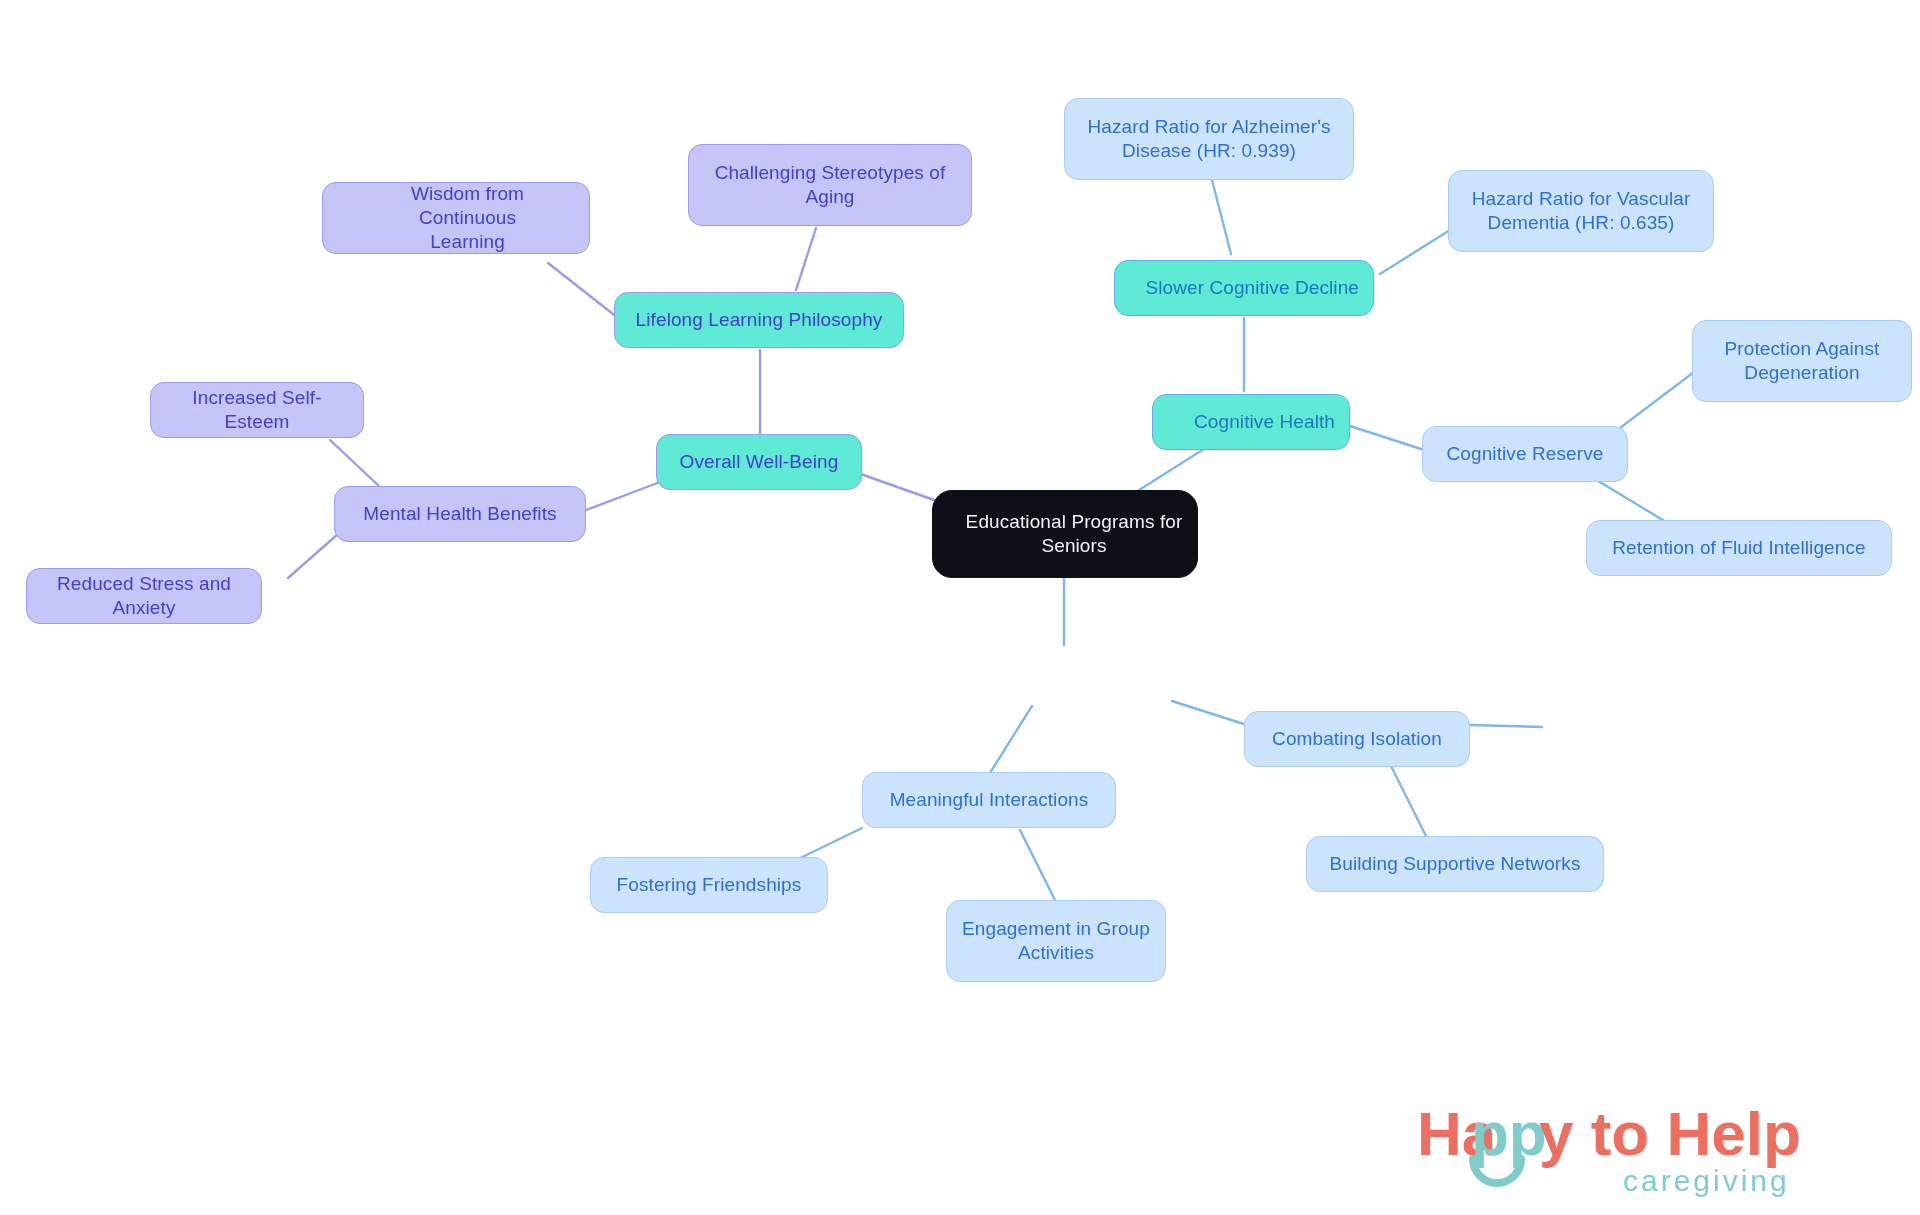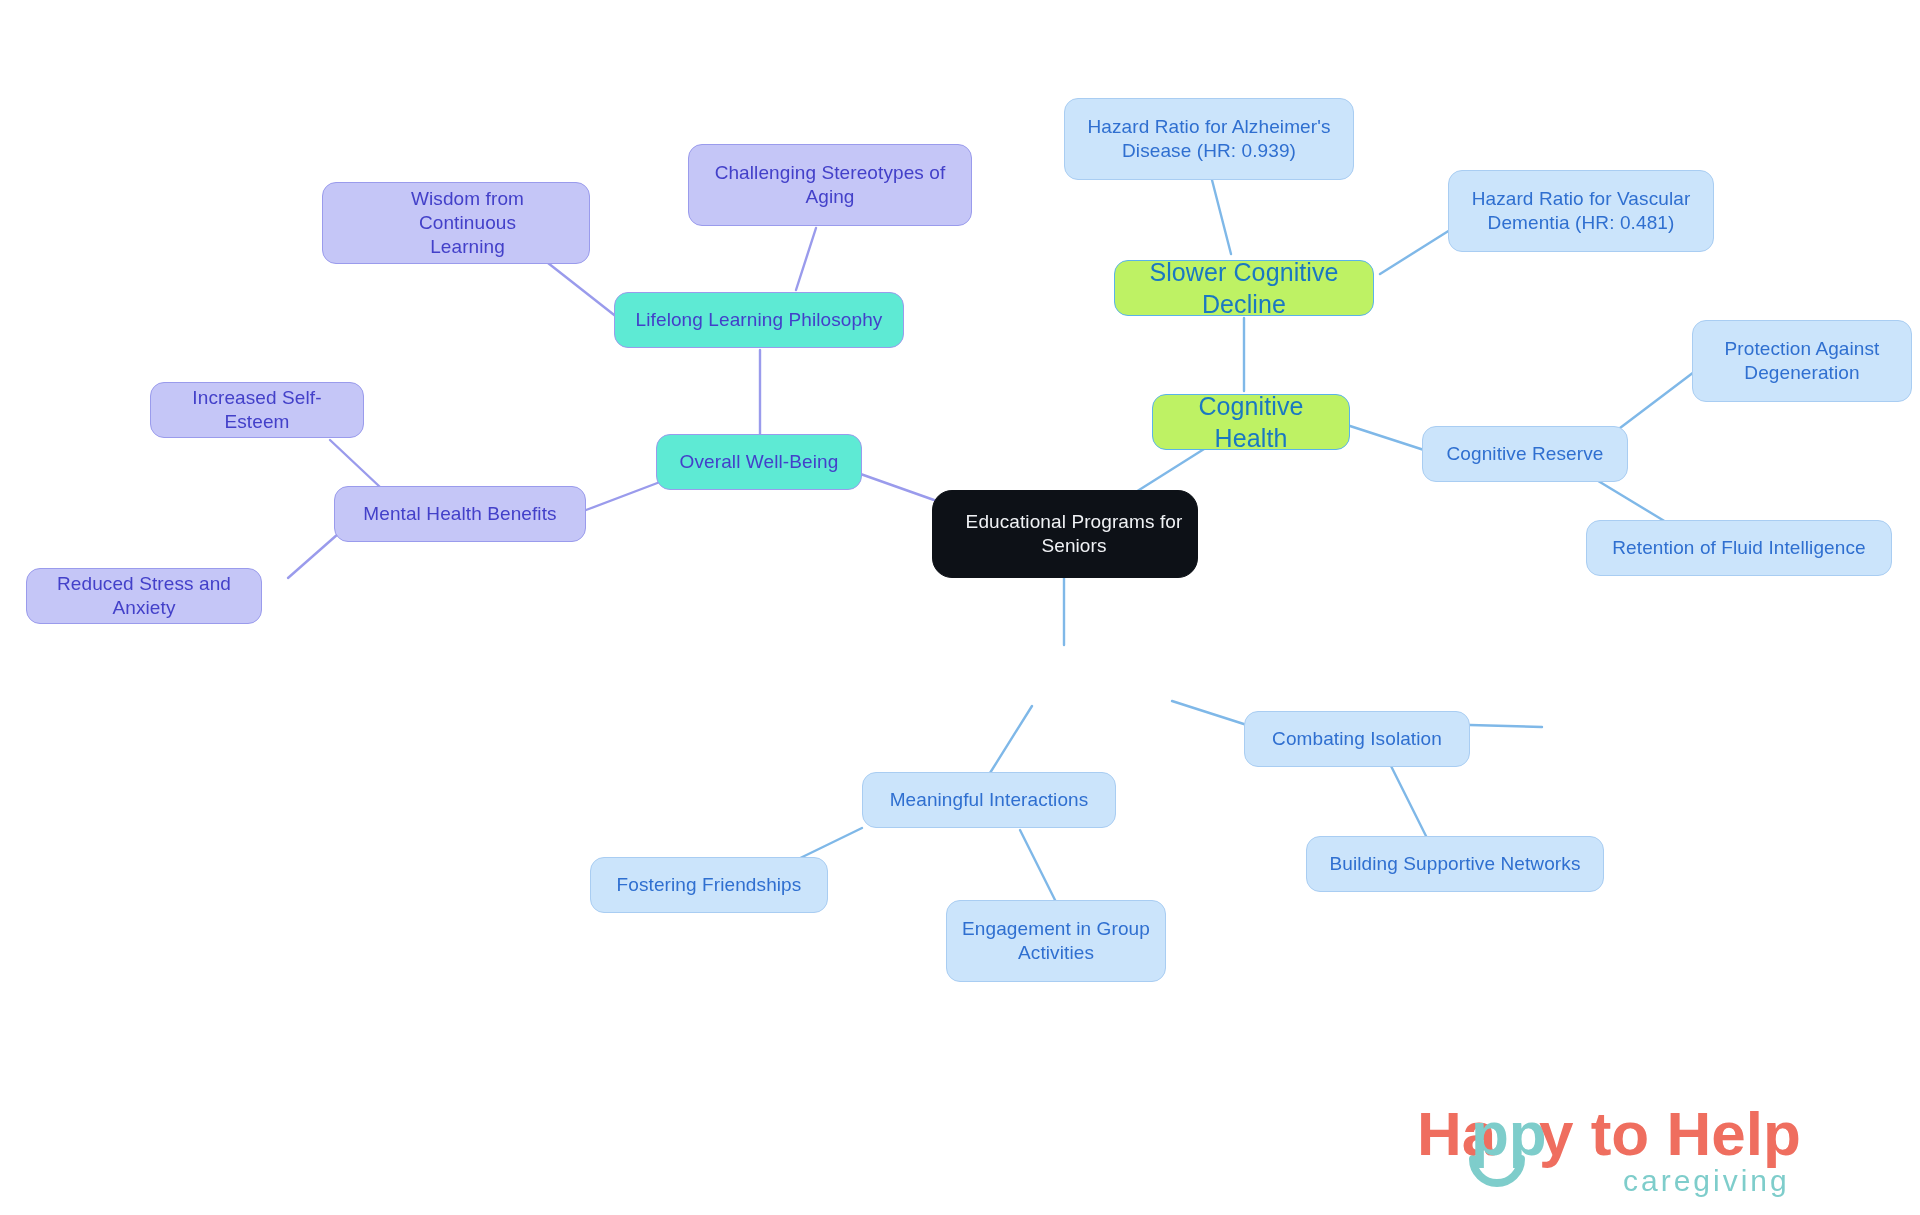--- a/index.html
+++ b/index.html
@@ -47,24 +47,25 @@
   }
   .node.root {
     background: #0d1117;
     border-color: #0d1117;
     color: #f0f2f5;
     font-size: 19px;
     border-radius: 20px;
     padding-left: 32px;
   }
   .node.blue-branch {
-    background: #bef264;
+    background: #5eead4;
     border-color: #5ab3ea;
     color: #1a78c2;
-    font-size: 25px;
+    font-size: 19px;
+    justify-content: flex-end;
   }
   .node.blue-leaf {
     background: #cbe4fb;
     border-color: #a9cdf2;
     color: #2f6fd0;
     font-size: 19px;
   }
   .node.purple-branch {
     background: #5eead4;
     border-color: #9a9bec;
@@ -150,21 +151,21 @@
     <span class="node-label">Slower Cognitive Decline</span>
   </div>
 
   <div class="node blue-leaf" style="left:1064px; top:98px; width:290px; height:82px;">
     <span class="node-label">Hazard Ratio for Alzheimer's
 Disease (HR: 0.939)</span>
   </div>
 
   <div class="node blue-leaf" style="left:1448px; top:170px; width:266px; height:82px;">
     <span class="node-label">Hazard Ratio for Vascular
-Dementia (HR: 0.481)</span>
+Dementia (HR: 0.635)</span>
   </div>
 
   <div class="node blue-leaf" style="left:1422px; top:426px; width:206px; height:56px;">
     <span class="node-label">Cognitive Reserve</span>
   </div>
 
   <div class="node blue-leaf" style="left:1692px; top:320px; width:220px; height:82px;">
     <span class="node-label">Protection Against
 Degeneration</span>
   </div>
@@ -197,21 +198,21 @@
   </div>
 
   <div class="node purple-branch" style="left:656px; top:434px; width:206px; height:56px;">
     <span class="node-label">Overall Well-Being</span>
   </div>
 
   <div class="node purple-branch" style="left:614px; top:292px; width:290px; height:56px;">
     <span class="node-label">Lifelong Learning Philosophy</span>
   </div>
 
-  <div class="node purple-leaf" style="left:322px; top:182px; width:268px; height:82px;padding-left:37px;">
+  <div class="node purple-leaf" style="left:322px; top:182px; width:268px; height:72px;padding-left:37px;">
     <span class="node-label">Wisdom from Continuous
 Learning</span>
   </div>
 
   <div class="node purple-leaf" style="left:688px; top:144px; width:284px; height:82px;">
     <span class="node-label">Challenging Stereotypes of
 Aging</span>
   </div>
 
   <div class="node purple-leaf" style="left:334px; top:486px; width:252px; height:56px;">

